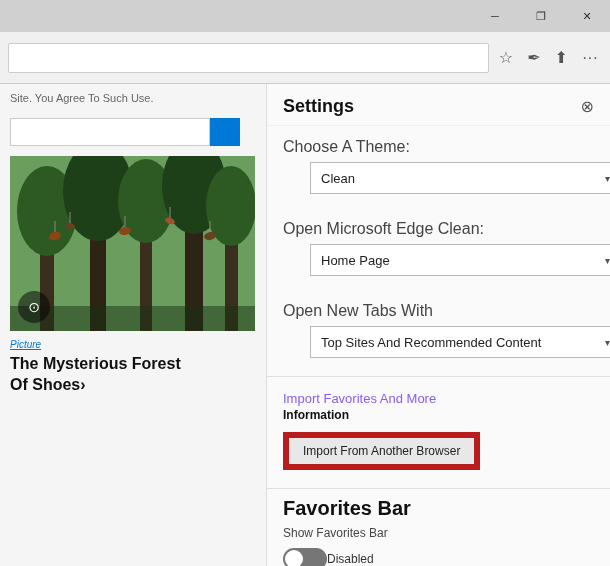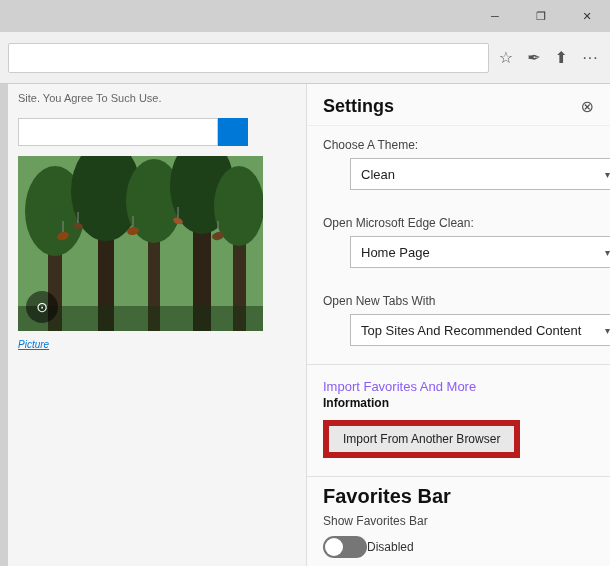--- a/index.html
+++ b/index.html
@@ -68,21 +68,20 @@
       font-size: 16px;
       color: #555;
       cursor: pointer;
     }
 
     
     .browser-body {
       display: flex;
       height: calc(566px - 84px);
       position: relative;
-      padding-left: 8px;
     }
 
     
     .webpage-content {
       flex: 1;
       background: #f5f5f5;
       overflow: hidden;
       position: relative;
     }
     .webpage-text {
@@ -149,21 +148,21 @@
     .article-title {
       font-size: 16px;
       font-weight: bold;
       color: #111;
       padding: 2px 10px;
       line-height: 1.3;
     }
 
     
     .settings-panel {
-      width: 304px;
+      width: 344px;
       background: #fafafa;
       border-left: 1px solid #ddd;
       overflow-y: auto;
       padding: 0;
       position: relative;
     }
     .settings-header {
       display: flex;
       align-items: center;
       justify-content: space-between;
@@ -179,21 +178,21 @@
       font-size: 16px;
       color: #555;
       cursor: pointer;
       transform: rotate(45deg);
       display: inline-block;
     }
     .settings-section {
       padding: 12px 16px;
     }
     .settings-label {
-      font-size: 12px;
+      font-size: 16px;
       color: #444;
       margin-bottom: 6px;
     }
     .settings-dropdown {
       width: 100%;
       height: 32px;
       background: #fff;
       border: 1px solid #bbb;
       display: flex;
       align-items: center;
@@ -335,20 +334,24 @@
         <line x1="60" y1="67" x2="60" y2="56" stroke="#888" stroke-width="1"></line>
         <line x1="115" y1="71" x2="115" y2="60" stroke="#888" stroke-width="1"></line>
         <line x1="160" y1="62" x2="160" y2="51" stroke="#888" stroke-width="1"></line>
         <line x1="200" y1="76" x2="200" y2="65" stroke="#888" stroke-width="1"></line>
       </svg>
       <div class="article-image-overlay">
         <span>⊙</span>
       </div>
     </div>
     <div class="article-label">Picture</div>
+    <div class="article-title">
+      <span>The Mysterious Forest</span><br>
+      <span>Of Shoes›</span>
+    </div>
   </div>
 
   <div class="settings-panel">
     <div class="settings-header">
       <span class="settings-title">Settings</span>
       <span class="settings-pin">⊕</span>
     </div>
 
     
     <div class="settings-section">

